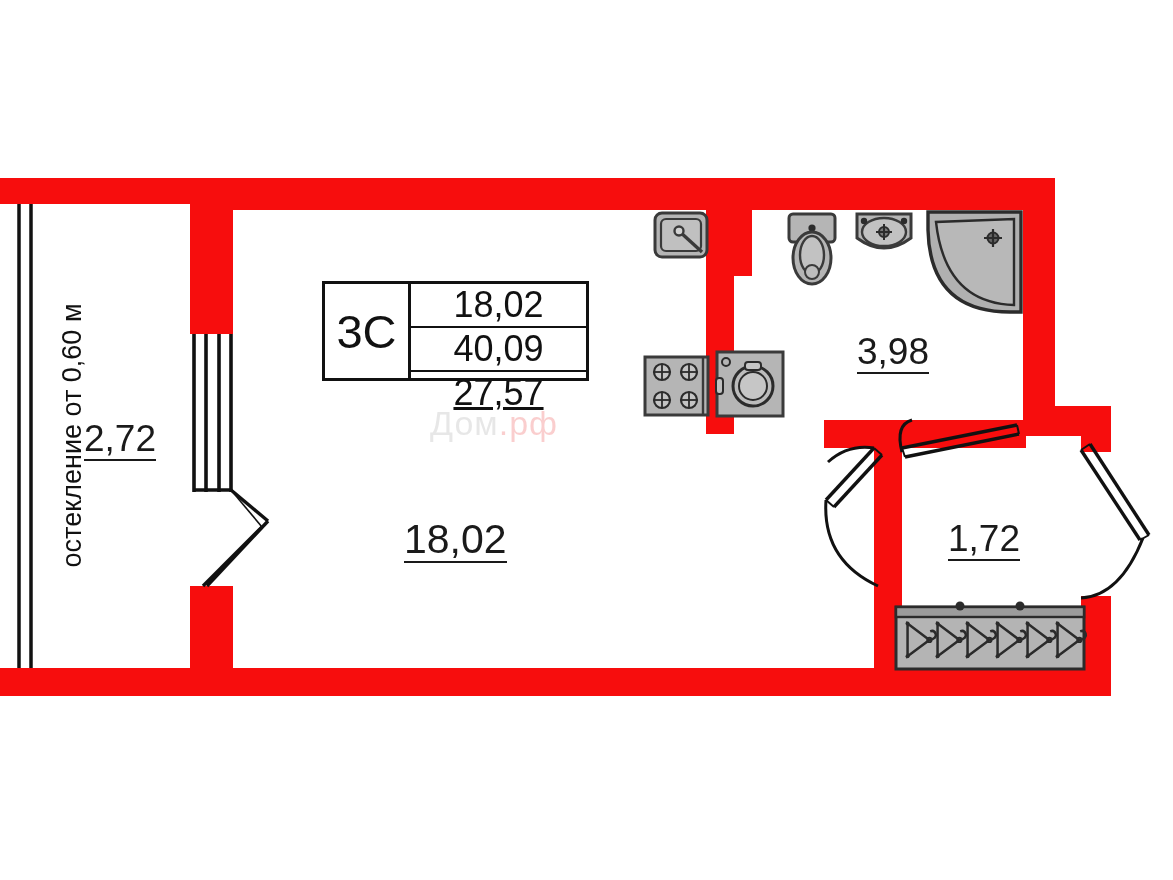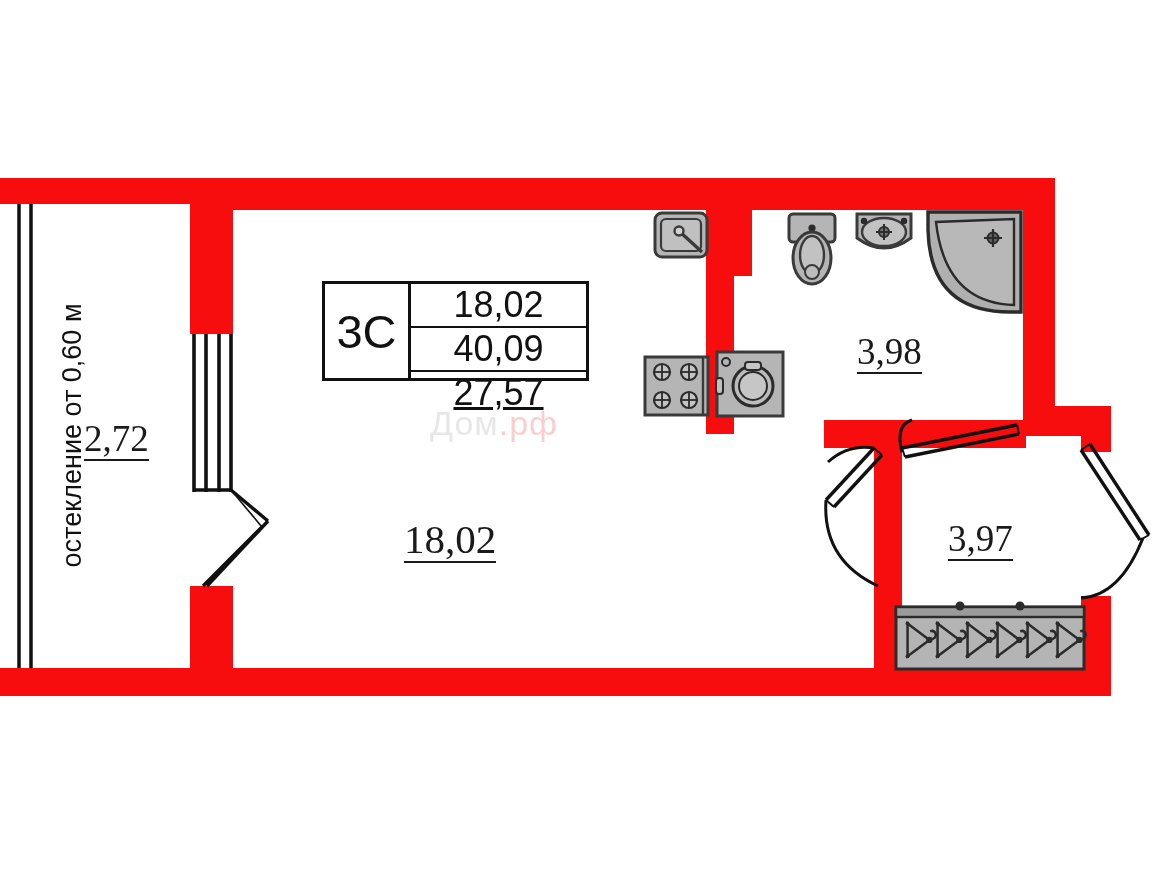--- a/index.html
+++ b/index.html
@@ -21,21 +21,21 @@
   }
   .svg-layer {
     position: absolute;
     left: 0;
     top: 0;
     width: 1173px;
     height: 880px;
   }
   .area-label {
     position: absolute;
-    font-family: Liberation Serif, serif;
+    font-family: Liberation Sans, sans-serif;
     color: #1a1a1a;
     white-space: nowrap;
     border-bottom: 2px solid #1a1a1a;
     line-height: 1.05;
     letter-spacing: 0px;
   }
   .area-main {
     font-size: 41px;
     left: 404px;
     top: 518px;
@@ -320,21 +320,21 @@
     </div>
     <div class="tbl-right">
       <div class="tbl-cell">18,02</div>
       <div class="tbl-cell">40,09</div>
       <div class="tbl-cell">27,57</div>
     </div>
   </div>
 
   <div class="area-label area-main">18,02</div>
   <div class="area-label area-bath">3,98</div>
-  <div class="area-label area-hall">3,97</div>
+  <div class="area-label area-hall">1,72</div>
   <div class="area-label area-balcony">2,72</div>
 
   <div class="glaze-note">остекление от 0,60 м</div>
 
   <div id="watermark">
     <span>Дом</span><span class="wm-red">.рф</span>
   </div>
 
 </div>
 

